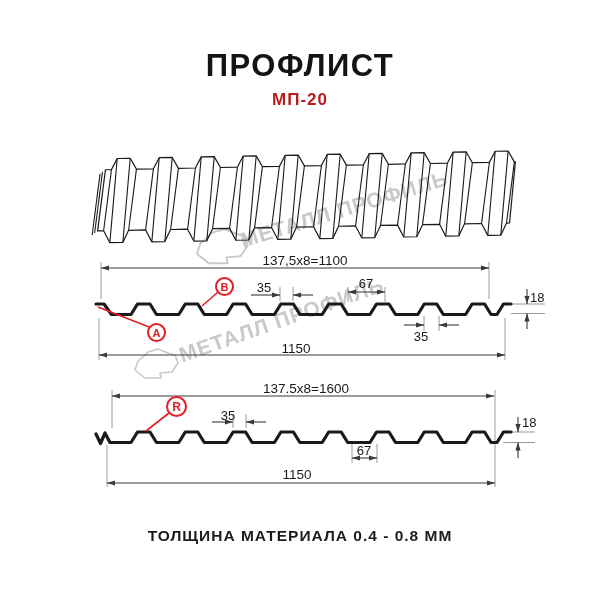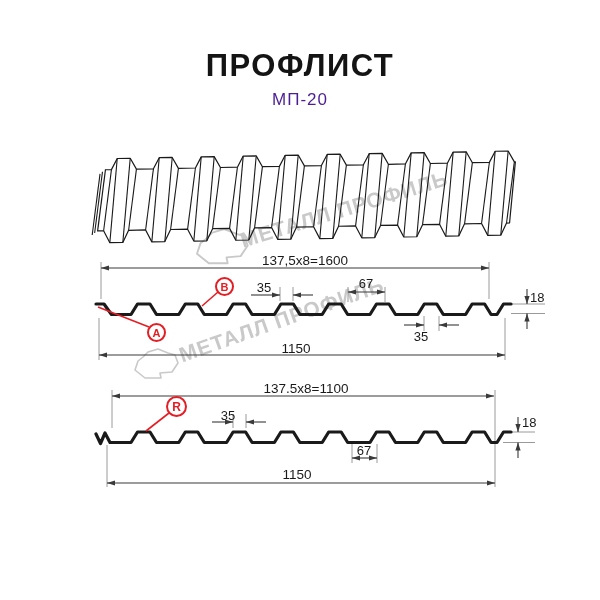--- a/index.html
+++ b/index.html
@@ -4,21 +4,21 @@
 <style>
   html,body{margin:0;padding:0;}
   body{width:600px;height:600px;background:#ffffff;font-family:"Liberation Sans",sans-serif;position:relative;overflow:hidden;}
   .stage{position:absolute;left:0;top:0;width:600px;height:600px;}
   svg.canvas{position:absolute;left:0;top:0;}
   .lbl{position:absolute;color:#1a1a1a;white-space:nowrap;line-height:1;}
   .c{transform:translateX(-50%);}
   .dim{font-size:13px;}
   .dimbig{font-size:13.5px;}
   .title{top:50px;left:300px;font-size:31px;font-weight:700;letter-spacing:1.5px;color:#141414;}
-  .subtitle{top:91px;left:300px;font-size:17px;font-weight:400;letter-spacing:1px;color:#4c1d95;}
+  .subtitle{top:91px;left:300px;font-size:17px;font-weight:700;letter-spacing:1px;color:#b91c1c;}
   .footer{top:528px;left:300px;font-size:15.5px;font-weight:700;letter-spacing:1px;color:#1c1c1c;}
   .wm{position:absolute;font-weight:bold;font-size:21px;letter-spacing:1px;color:var(--wm,#c9c9c9);transform-origin:0 50%;white-space:nowrap;}
   .wm1{left:241px;top:229px;transform:rotate(-17deg);}
   .wm2{left:180px;top:344px;transform:rotate(-19.5deg);}
   .marker{position:absolute;border:2px solid var(--red,#e31e24);border-radius:50%;display:flex;align-items:center;justify-content:center;color:var(--red,#e31e24);font-weight:bold;background:transparent;}
   .mB{left:215px;top:277px;width:15px;height:15px;font-size:11px;}
   .mA{left:147px;top:323px;width:15px;height:15px;font-size:11px;}
   .mR{left:166px;top:396px;width:17px;height:17px;font-size:12px;}
 </style>
 </head>
@@ -152,36 +152,37 @@
     <g id="gLead">
         <line x1="218" y1="292" x2="202" y2="306" stroke="#e31e24" stroke-width="1.6"></line>
         <line x1="149" y1="327" x2="98" y2="307" stroke="#e31e24" stroke-width="1.6"></line>
         <line x1="169" y1="413" x2="146" y2="431" stroke="#e31e24" stroke-width="1.6"></line>
       </g>
   </svg>
 
   <div class="lbl c title">ПРОФЛИСТ</div>
   <div class="lbl c subtitle">МП-20</div>
 
-  <div class="lbl c dimbig" style="left:305px;top:254px;">137,5x8=1600</div>
+  <div class="lbl c dimbig" style="left:305px;top:254px;">137,5x8=1100</div>
   <div class="lbl c dim" style="left:264px;top:281px;">35</div>
   <div class="lbl c dim" style="left:366px;top:277px;">67</div>
   <div class="lbl dim" style="left:530px;top:291px;">18</div>
   <div class="lbl c dim" style="left:421px;top:330px;">35</div>
   <div class="lbl c dimbig" style="left:296px;top:342px;">1150</div>
 
-  <div class="lbl c dimbig" style="left:306px;top:382px;">137.5x8=1100</div>
+  <div class="lbl c dimbig" style="left:306px;top:382px;">137.5x8=1600</div>
   <div class="lbl c dim" style="left:228px;top:409px;">35</div>
   <div class="lbl c dim" style="left:364px;top:444px;">67</div>
   <div class="lbl dim" style="left:522px;top:416px;">18</div>
   <div class="lbl c dimbig" style="left:297px;top:468px;">1150</div>
 
   <div class="marker mB">
       <span>B</span>
     </div>
   <div class="marker mA">
       <span>A</span>
     </div>
   <div class="marker mR">
       <span>R</span>
     </div>
 
+  <div class="lbl c footer">ТОЛЩИНА МАТЕРИАЛА 0.4 - 0.8 ММ</div>
 </div>
 
 </body></html>

